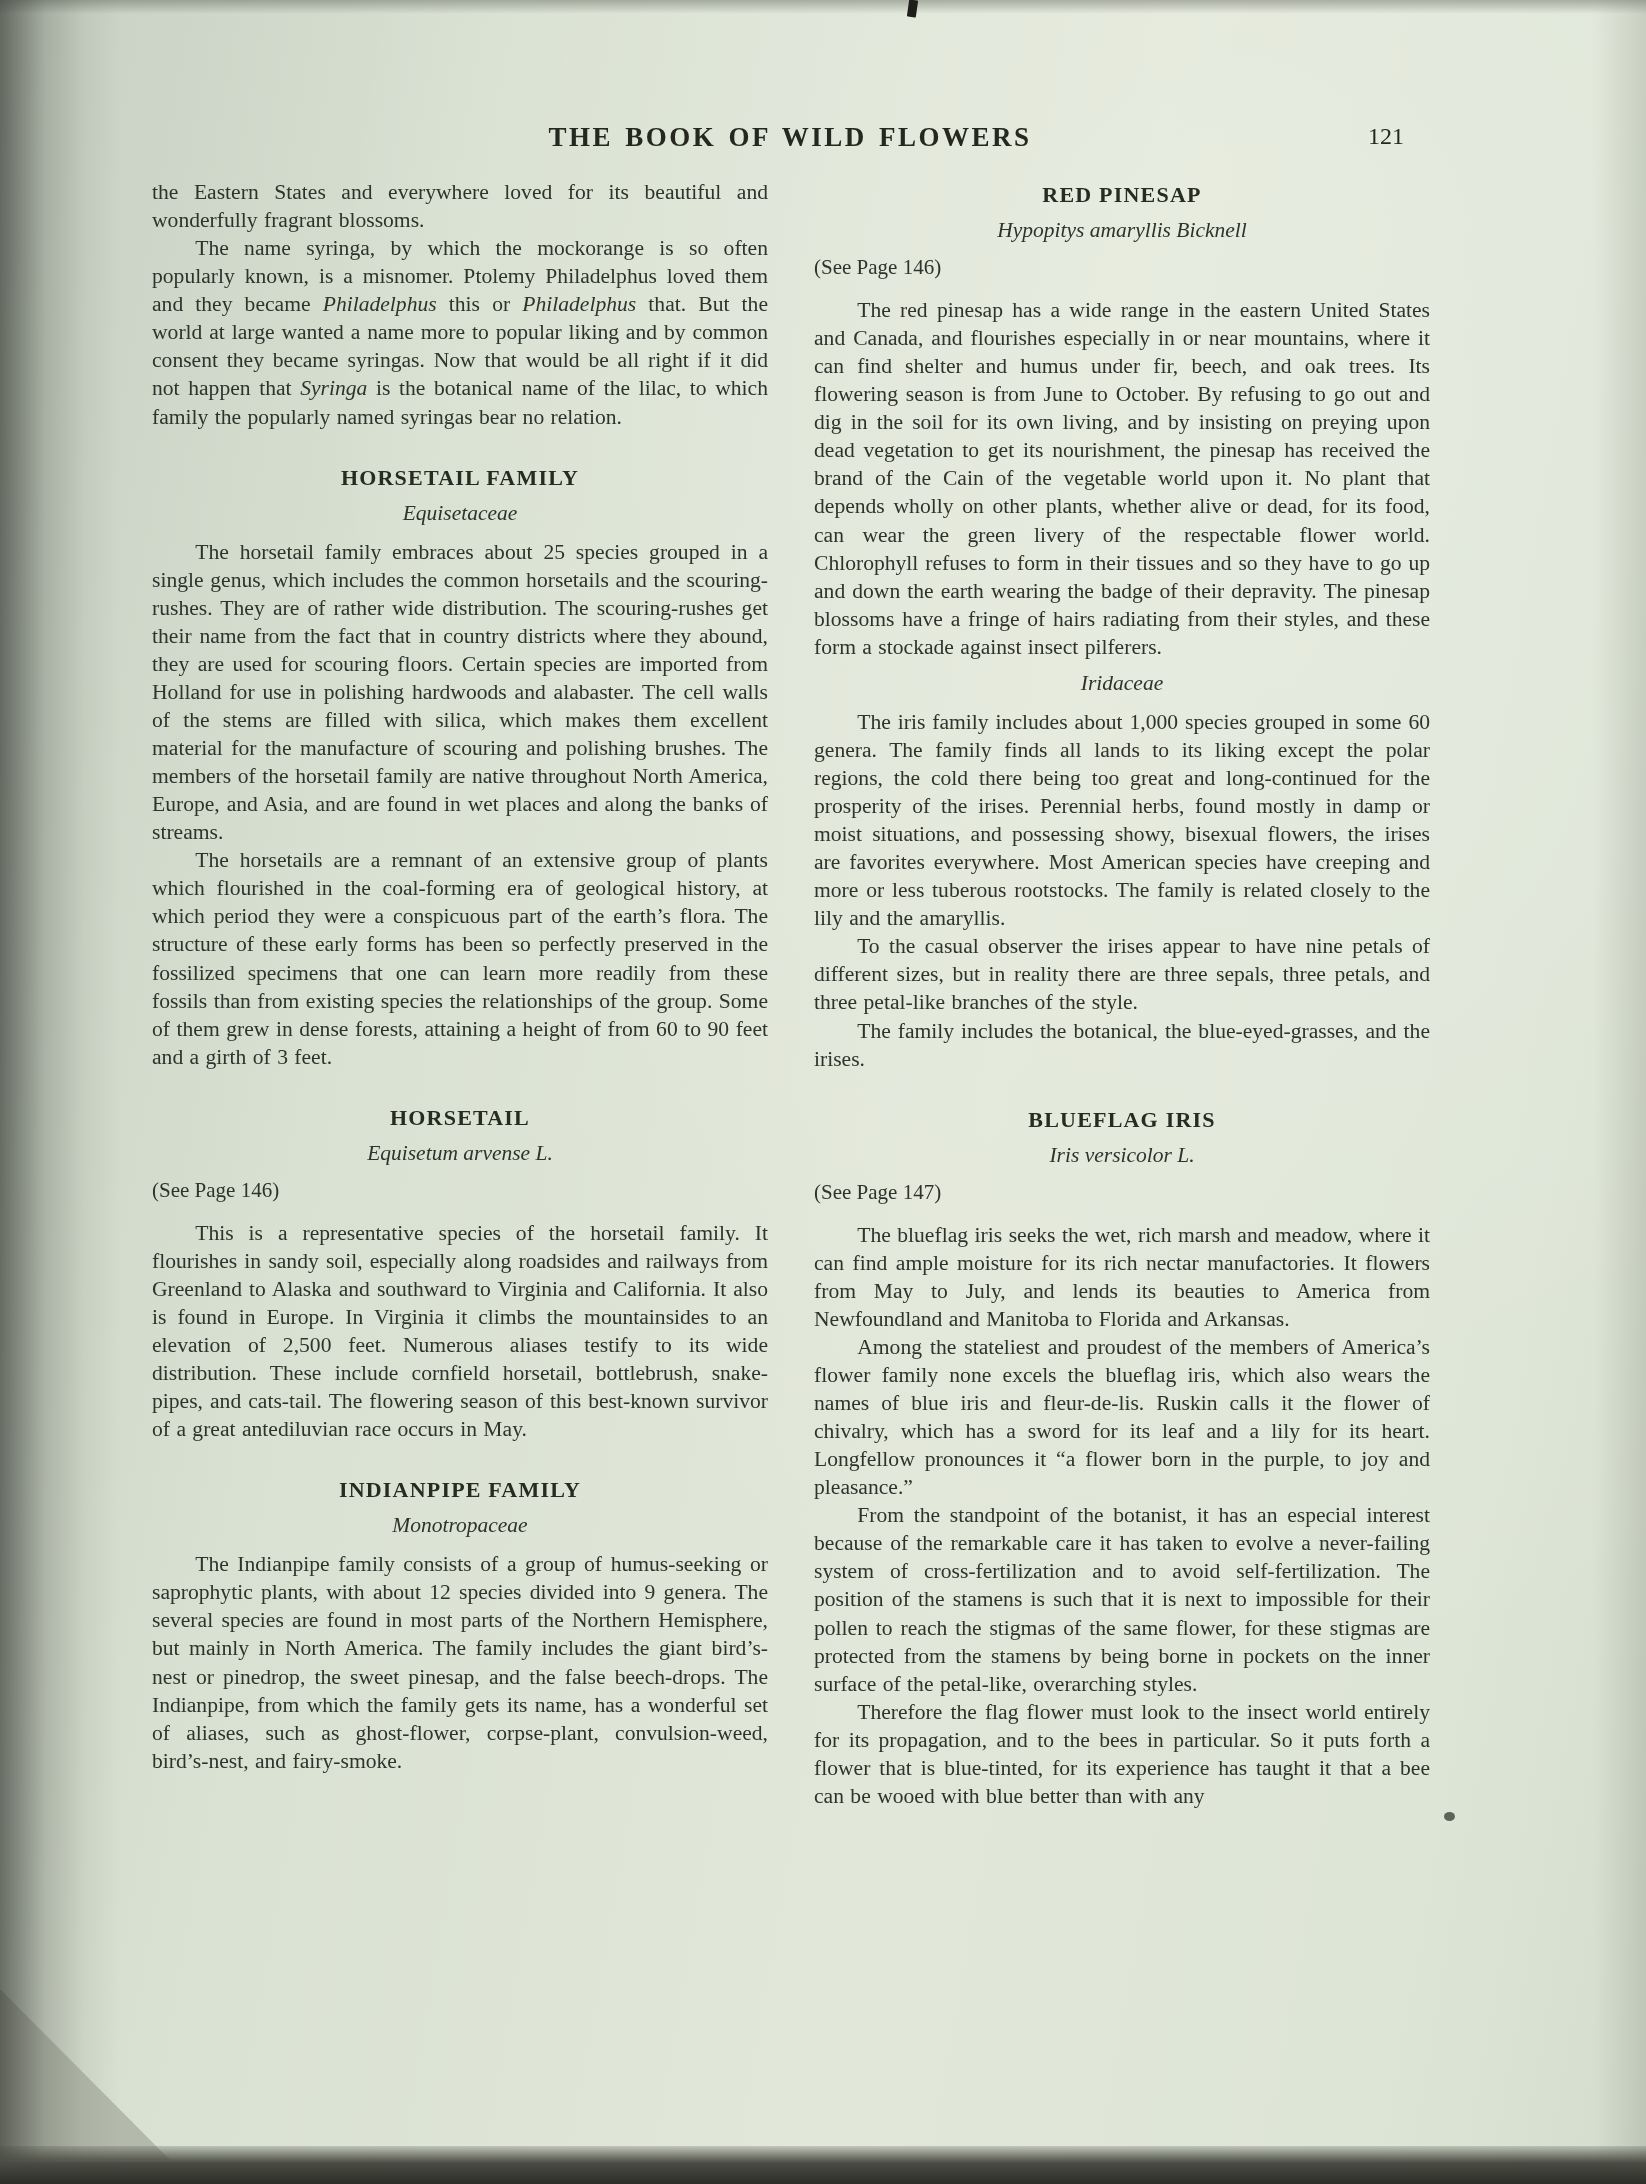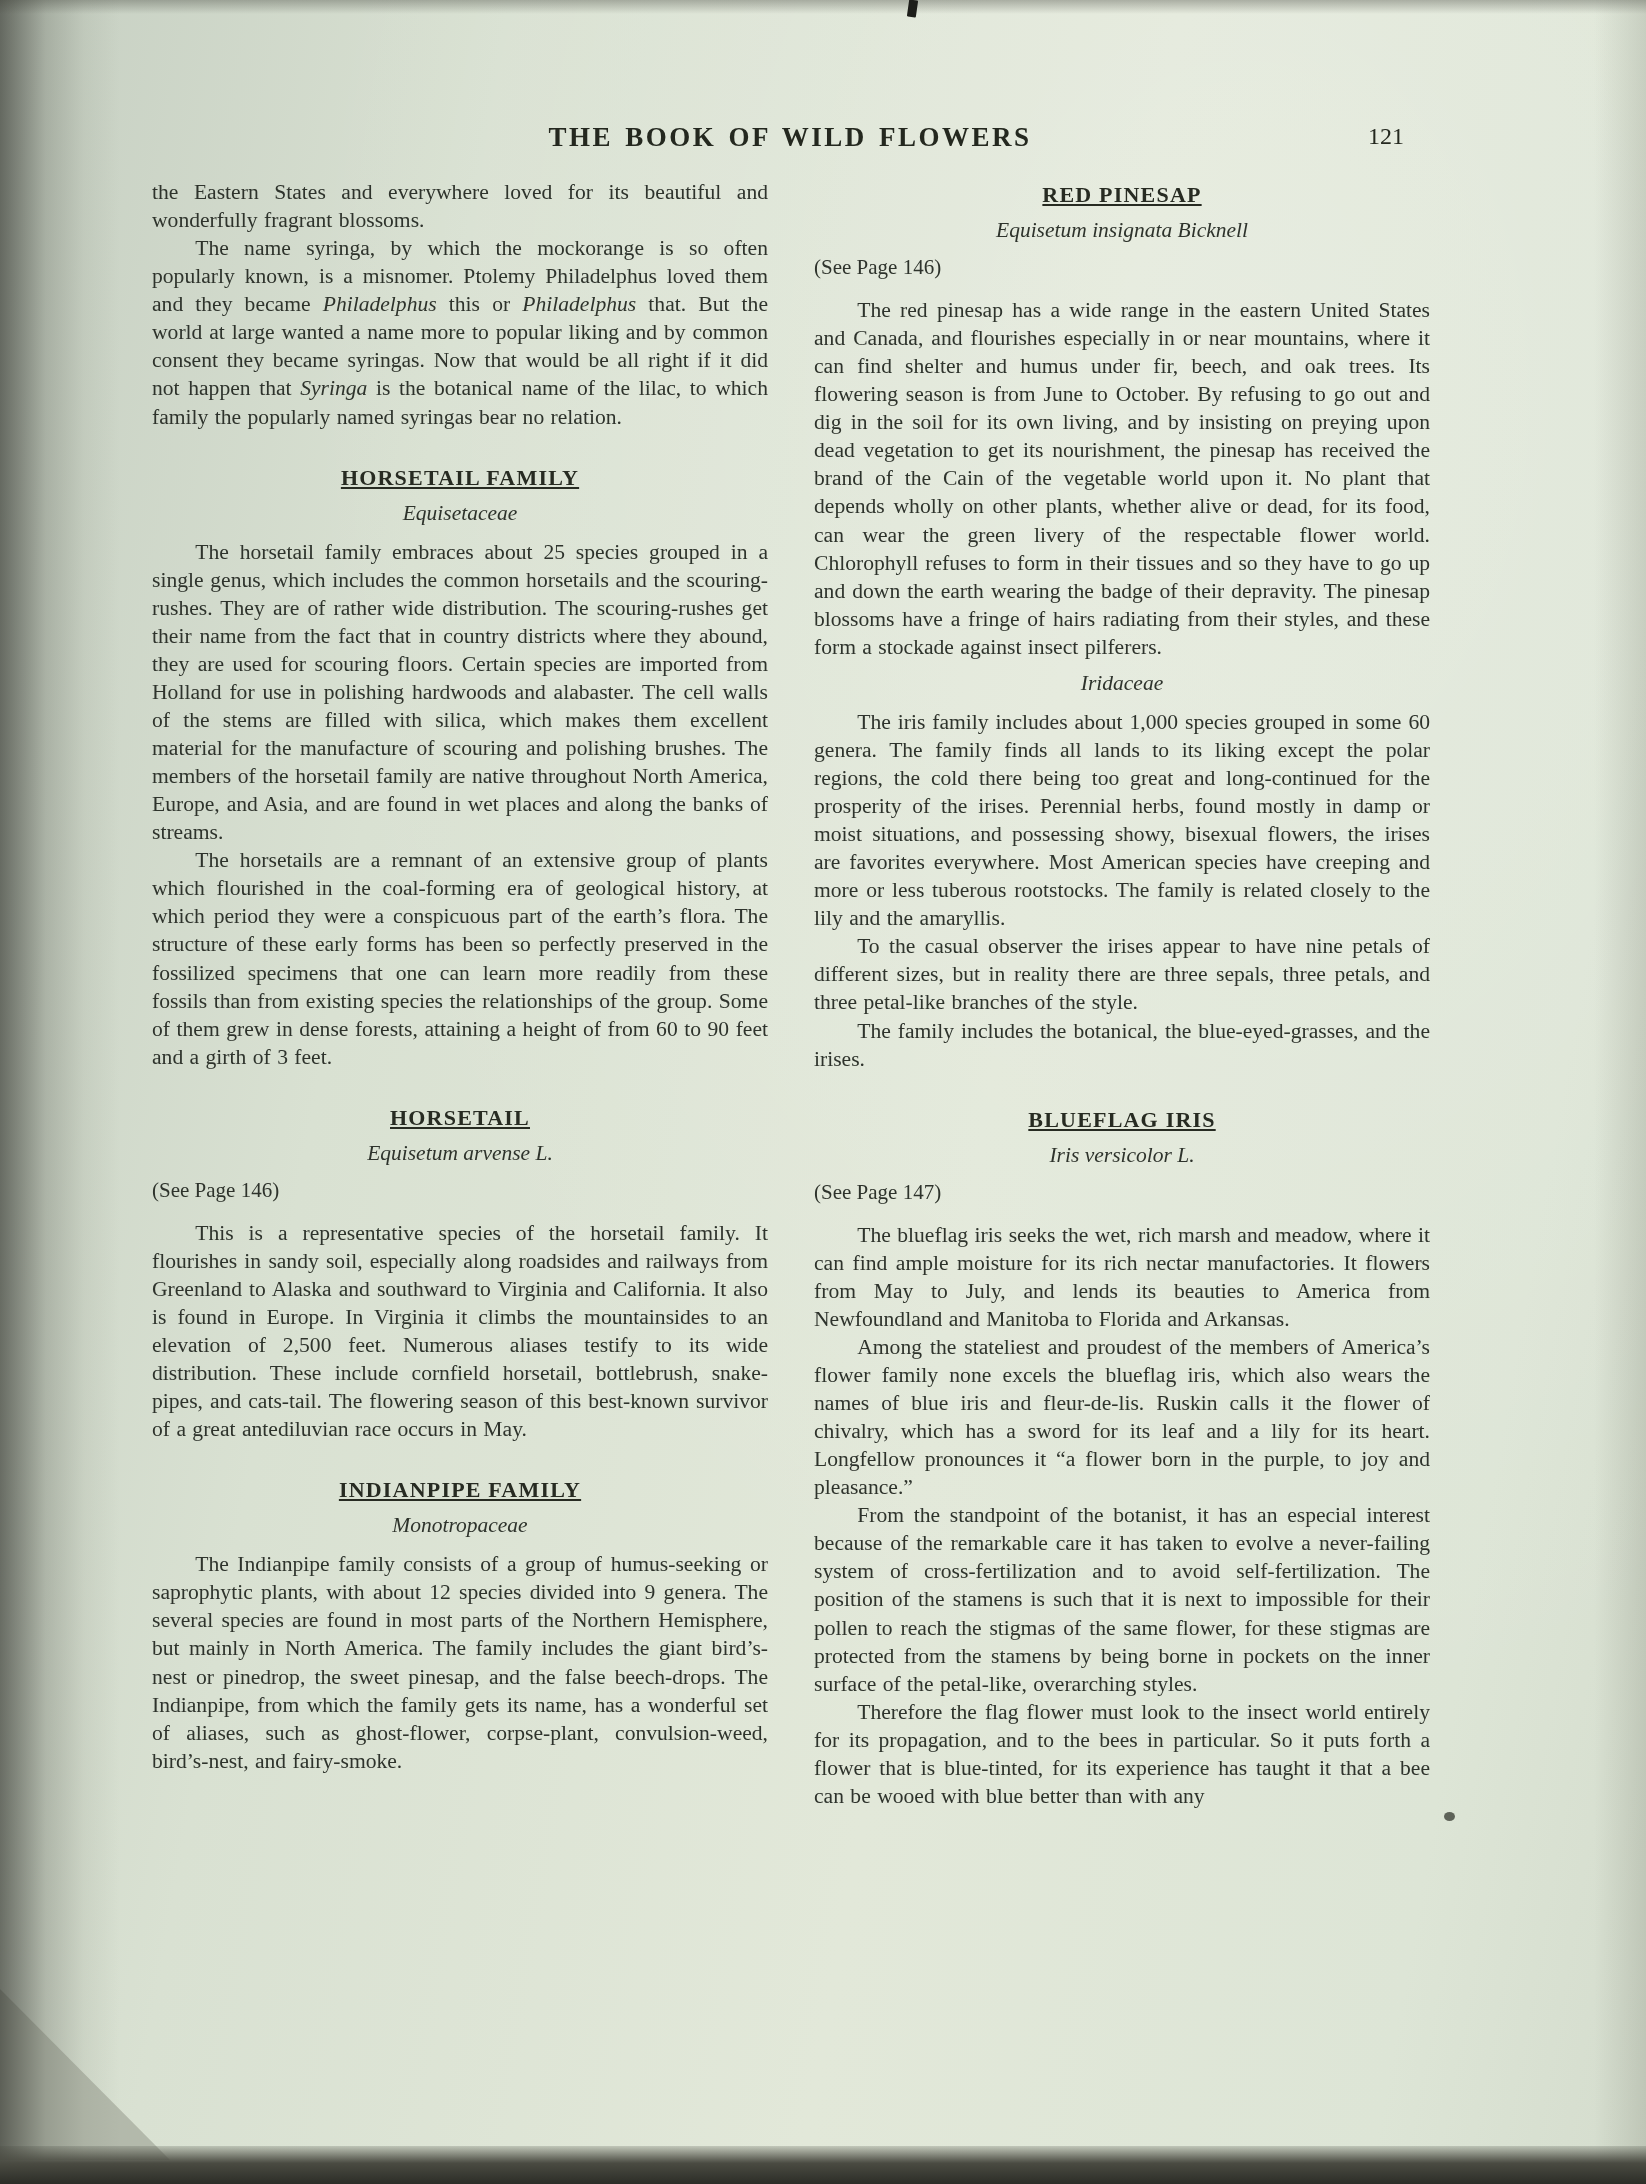--- a/index.html
+++ b/index.html
@@ -35,21 +35,21 @@
     word-spacing:3px;color:#24281f;
   }
   .page-number{position:absolute;right:26px;top:1px;font-size:24px;color:#24281f;}
 
   
   .columns{position:absolute;left:152px;top:178px;width:1278px;display:flex;gap:46px;}
   .col{flex:1;min-width:0;}
 
   .para{margin:0;text-align:justify;font-size:21.6px;line-height:1.3;word-spacing:1px;}
   .para.indent{text-indent:2em;}
-  .heading{text-align:center;font-weight:bold;font-size:22px;letter-spacing:1.2px;margin:34px 0 8px;color:#272b22;text-decoration:underline;}
+  .heading{text-align:center;font-weight:bold;font-size:22px;letter-spacing:1.2px;margin:34px 0 8px;color:#272b22;}
   .col .heading:first-child{margin-top:4px;}
   .species{text-align:center;font-style:italic;font-size:21.5px;margin:10px 0 12px;}
   .note{text-align:left;font-size:21px;margin:8px 0 16px;}
 </style>
 </head>
 <body>
 
 <div class="page">
 
   <div class="corner-backdrop"></div>
@@ -70,21 +70,21 @@
         <div class="heading">HORSETAIL</div>
         <div class="species">Equisetum arvense L.</div>
         <div class="note">(See Page 146)</div>
         <p class="para indent">This is a representative species of the horsetail family. It flourishes in sandy soil, especially along roadsides and railways from Greenland to Alaska and southward to Virginia and California. It also is found in Europe. In Virginia it climbs the mountainsides to an elevation of 2,500 feet. Numerous aliases testify to its wide distribution. These include cornfield horsetail, bottlebrush, snake-pipes, and cats-tail. The flowering season of this best-known survivor of a great antediluvian race occurs in May.</p>
         <div class="heading">INDIANPIPE FAMILY</div>
         <div class="species">Monotropaceae</div>
         <p class="para indent">The Indianpipe family consists of a group of humus-seeking or saprophytic plants, with about 12 species divided into 9 genera. The several species are found in most parts of the Northern Hemisphere, but mainly in North America. The family includes the giant bird’s-nest or pinedrop, the sweet pinesap, and the false beech-drops. The Indianpipe, from which the family gets its name, has a wonderful set of aliases, such as ghost-flower, corpse-plant, convulsion-weed, bird’s-nest, and fairy-smoke.</p>
       </div>
     <div class="col">
         <div class="heading">RED PINESAP</div>
-        <div class="species">Equisetum insignata Bicknell</div>
+        <div class="species">Hypopitys amaryllis Bicknell</div>
         <div class="note">(See Page 146)</div>
         <p class="para indent">The red pinesap has a wide range in the eastern United States and Canada, and flourishes especially in or near mountains, where it can find shelter and humus under fir, beech, and oak trees. Its flowering season is from June to October. By refusing to go out and dig in the soil for its own living, and by insisting on preying upon dead vegetation to get its nourishment, the pinesap has received the brand of the Cain of the vegetable world upon it. No plant that depends wholly on other plants, whether alive or dead, for its food, can wear the green livery of the respectable flower world. Chlorophyll refuses to form in their tissues and so they have to go up and down the earth wearing the badge of their depravity. The pinesap blossoms have a fringe of hairs radiating from their styles, and these form a stockade against insect pilferers.</p>
         <div class="species">Iridaceae</div>
         <p class="para indent">The iris family includes about 1,000 species grouped in some 60 genera. The family finds all lands to its liking except the polar regions, the cold there being too great and long-continued for the prosperity of the irises. Perennial herbs, found mostly in damp or moist situations, and possessing showy, bisexual flowers, the irises are favorites everywhere. Most American species have creeping and more or less tuberous rootstocks. The family is related closely to the lily and the amaryllis.</p>
         <p class="para indent">To the casual observer the irises appear to have nine petals of different sizes, but in reality there are three sepals, three petals, and three petal-like branches of the style.</p>
         <p class="para indent">The family includes the botanical, the blue-eyed-grasses, and the irises.</p>
         <div class="heading">BLUEFLAG IRIS</div>
         <div class="species">Iris versicolor L.</div>
         <div class="note">(See Page 147)</div>
         <p class="para indent">The blueflag iris seeks the wet, rich marsh and meadow, where it can find ample moisture for its rich nectar manufactories. It flowers from May to July, and lends its beauties to America from Newfoundland and Manitoba to Florida and Arkansas.</p>

